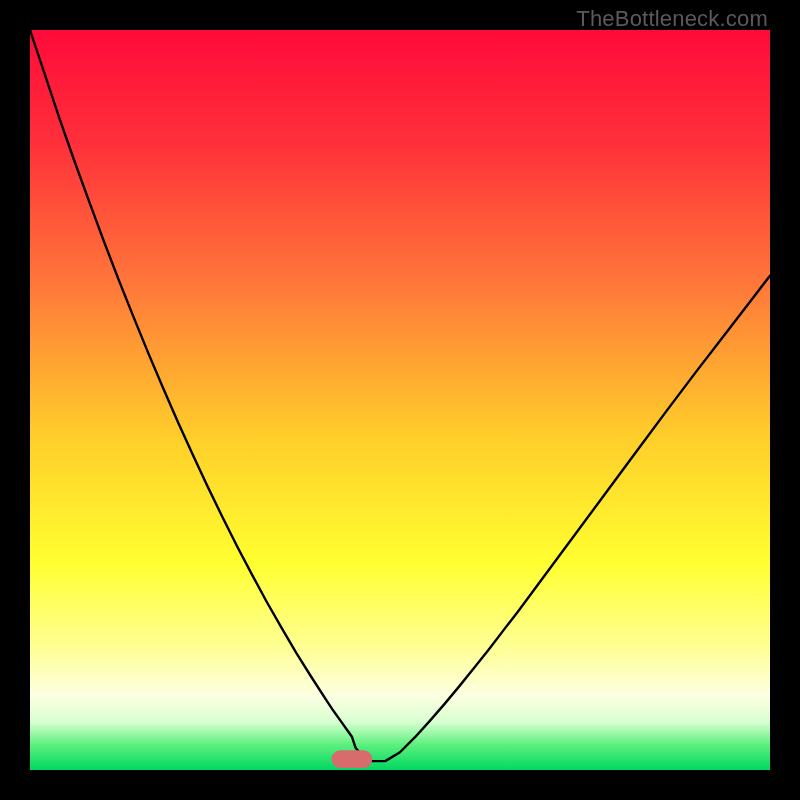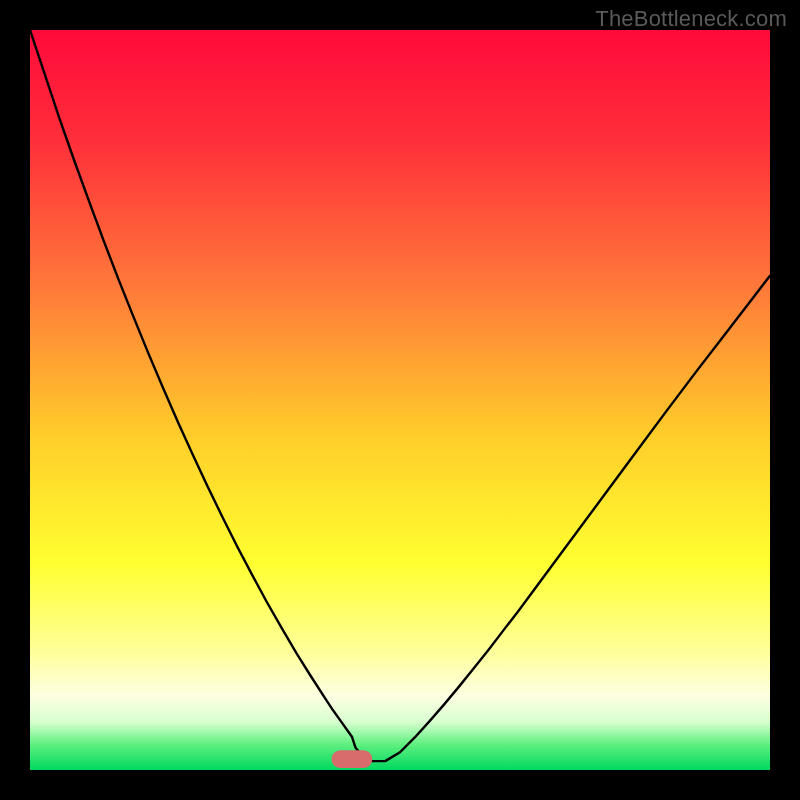--- a/index.html
+++ b/index.html
@@ -9,21 +9,20 @@
     height: 800px;
     overflow: hidden;
     background: #000;
     font-family: Arial, Helvetica, sans-serif;
   }
   .frame {
     position: absolute;
     left: 0; top: 0;
     width: 780px; height: 800px;
     background: #000;
-    padding-left: 19px;
   }
   .plot {
     position: absolute;
     left: 30px;
     top: 30px;
     width: 740px;
     height: 740px;
     overflow: hidden;
   }
   .watermark {

